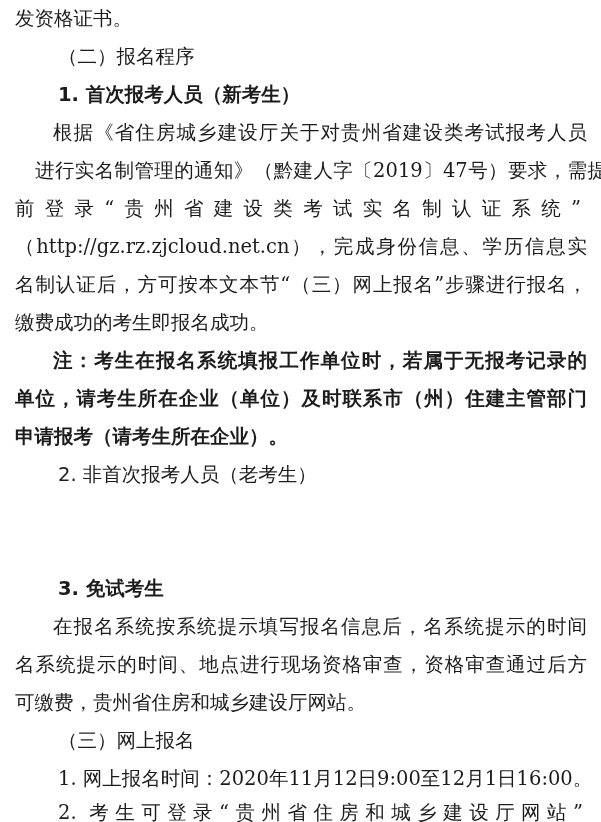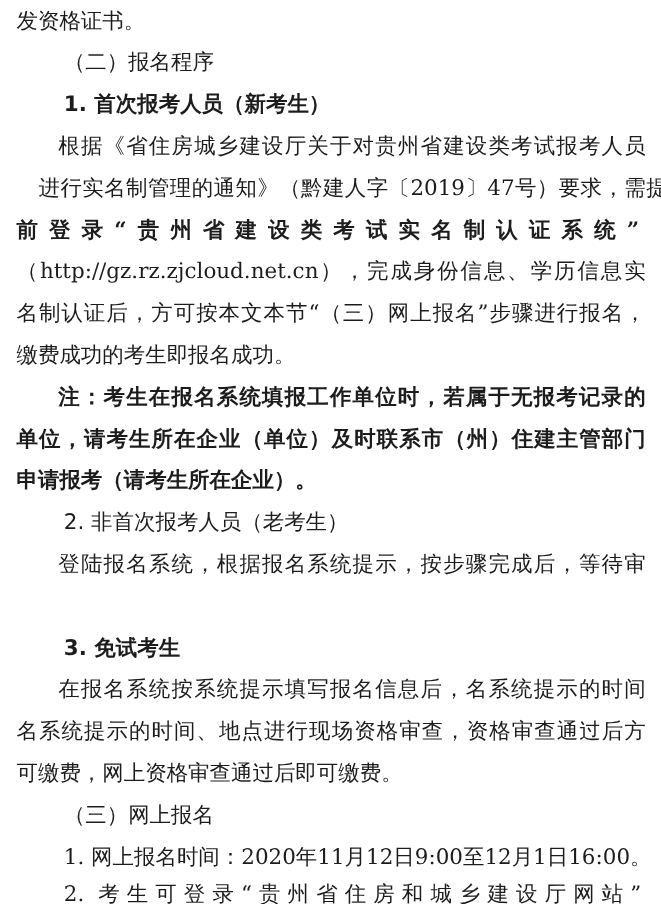--- a/index.html
+++ b/index.html
@@ -27,29 +27,28 @@
 </style>
 </head>
 <body>
 
 <div class="page">
   <div class="line" style="top:4px;">发资格证书。</div>
   <div class="line heading" style="top:42px;">（二）报名程序</div>
   <div class="line bold heading" style="top:80px;">1. 首次报考人员（新考生）</div>
   <div class="line indent justify" style="top:118px;">根据《省住房城乡建设厅关于对贵州省建设类考试报考人员</div>
   <div class="line justify" style="top:156px;margin-left:20px;">进行实名制管理的通知》（黔建人字〔2019〕47号）要求，需提</div>
-  <div class="line justify" style="top:194px; letter-spacing:6px;font-weight:bold;">前登录“贵州省建设类考试实名制认证系统”</div>
+  <div class="line justify" style="top:194px; letter-spacing:6px;">前登录“贵州省建设类考试实名制认证系统”</div>
   <div class="line justify" style="top:232px;">（http://gz.rz.zjcloud.net.cn），完成身份信息、学历信息实</div>
   <div class="line justify" style="top:270px;">名制认证后，方可按本文本节“（三）网上报名”步骤进行报名，</div>
   <div class="line" style="top:308px;">缴费成功的考生即报名成功。</div>
   <div class="line bold indent justify" style="top:346px;">注：考生在报名系统填报工作单位时，若属于无报考记录的</div>
   <div class="line bold justify" style="top:384px;">单位，请考生所在企业（单位）及时联系市（州）住建主管部门</div>
   <div class="line bold" style="top:422px;">申请报考（请考生所在企业）。</div>
   <div class="line sans heading" style="top:460px;">2. 非首次报考人员（老考生）</div>
-  <div class="line indent justify" style="top:498px;">登陆报名系统，根据报名系统提示，按步骤完成后，等待审</div>
   <div class="line bold heading" style="top:574px;">3. 免试考生</div>
   <div class="line indent justify" style="top:612px;">在报名系统按系统提示填写报名信息后，名系统提示的时间</div>
   <div class="line justify" style="top:650px;">名系统提示的时间、地点进行现场资格审查，资格审查通过后方</div>
-  <div class="line" style="top:688px;">可缴费，网上资格审查通过后即可缴费。</div>
+  <div class="line" style="top:688px;">可缴费，贵州省住房和城乡建设厅网站。</div>
   <div class="line heading" style="top:726px;">（三）网上报名</div>
   <div class="line indent" style="top:764px; left:58px;">1. 网上报名时间：2020年11月12日9:00至12月1日16:00。</div>
   <div class="line indent justify" style="top:798px; left:58px; width:525px;">2. 考生可登录“贵州省住房和城乡建设厅网站”</div>
 </div>
 
 </body></html>

